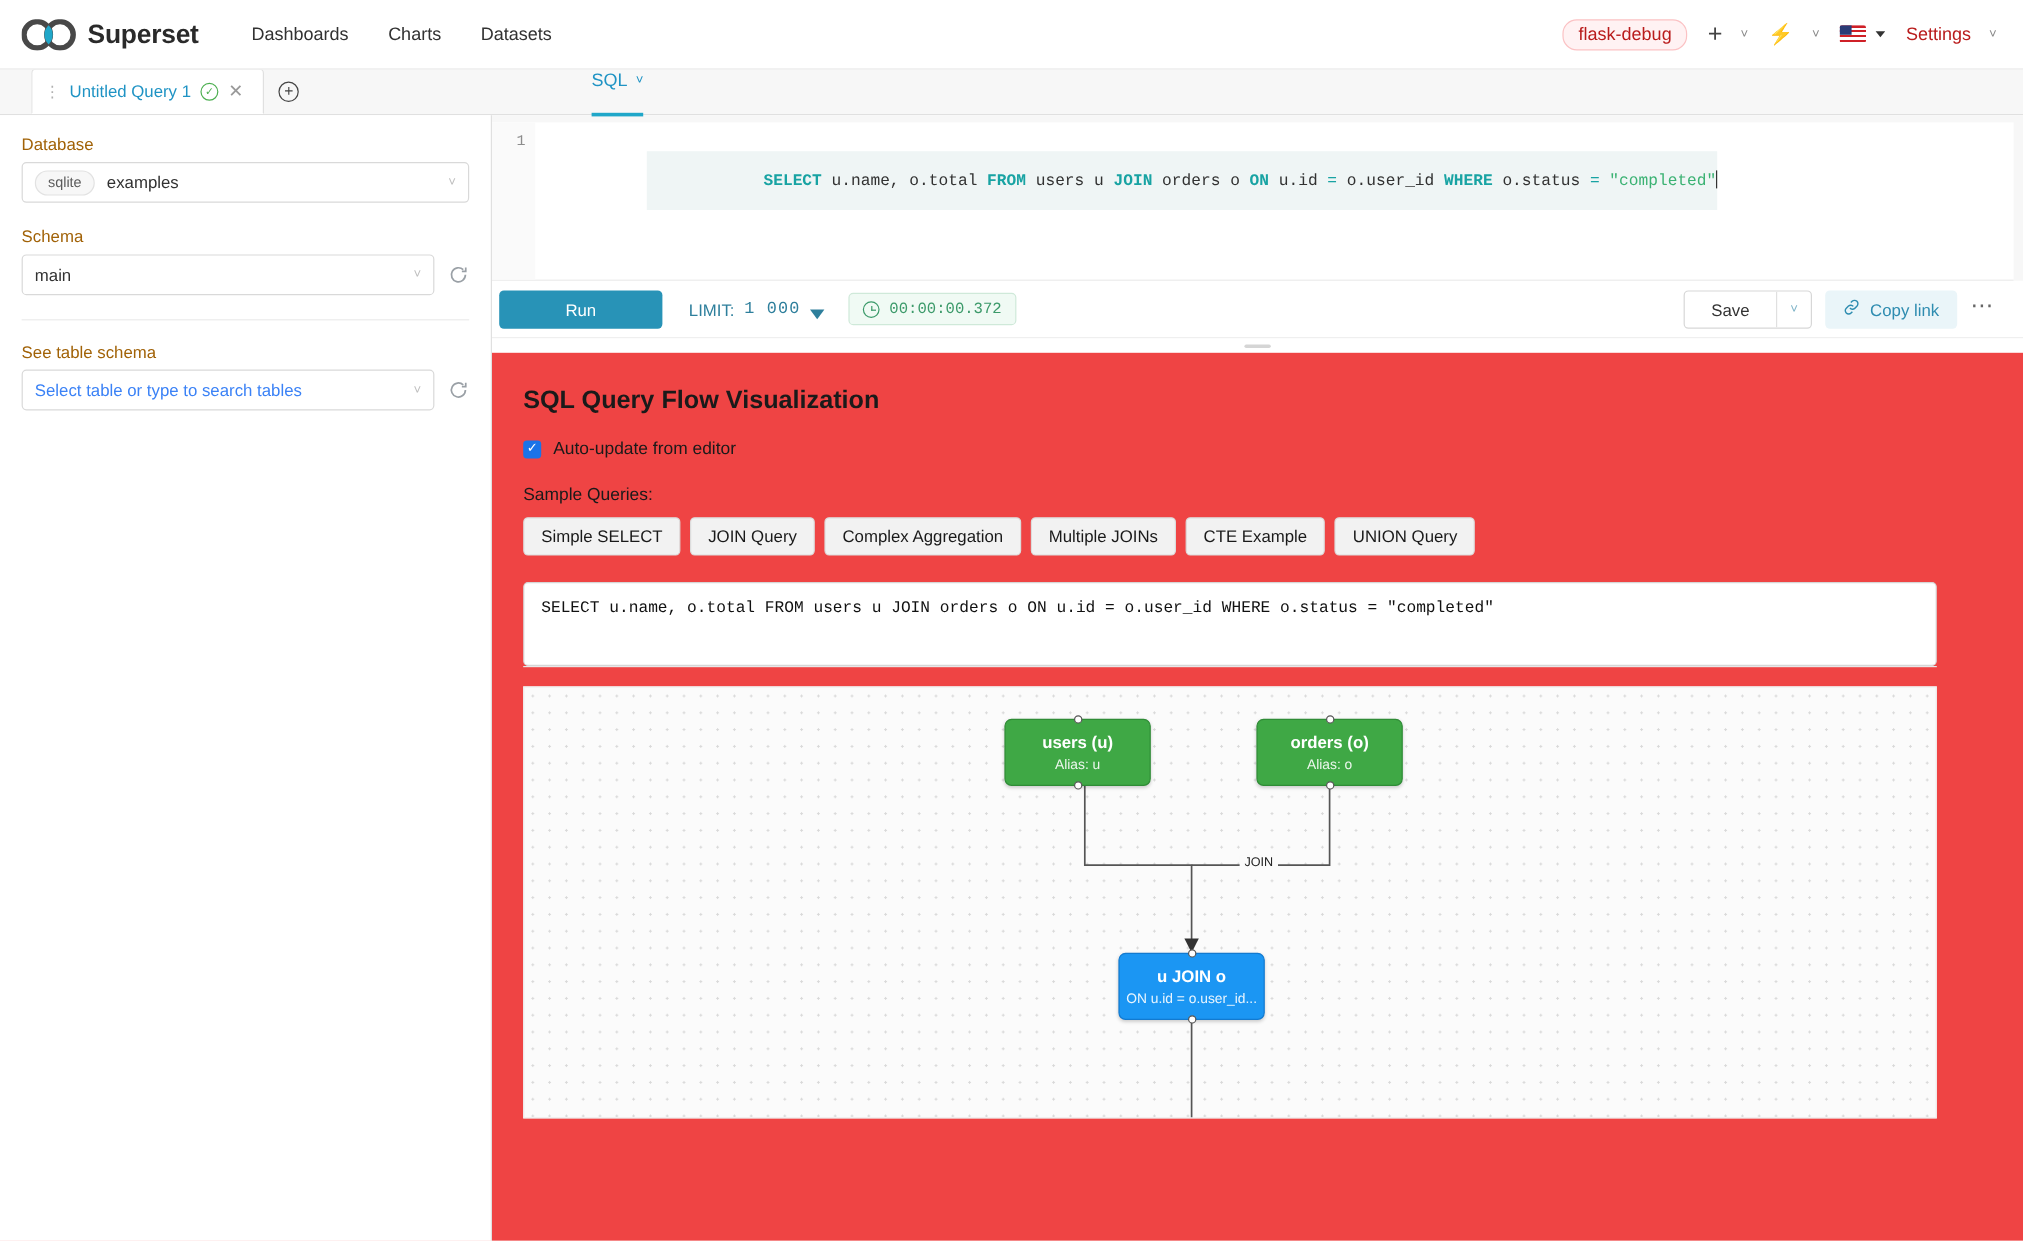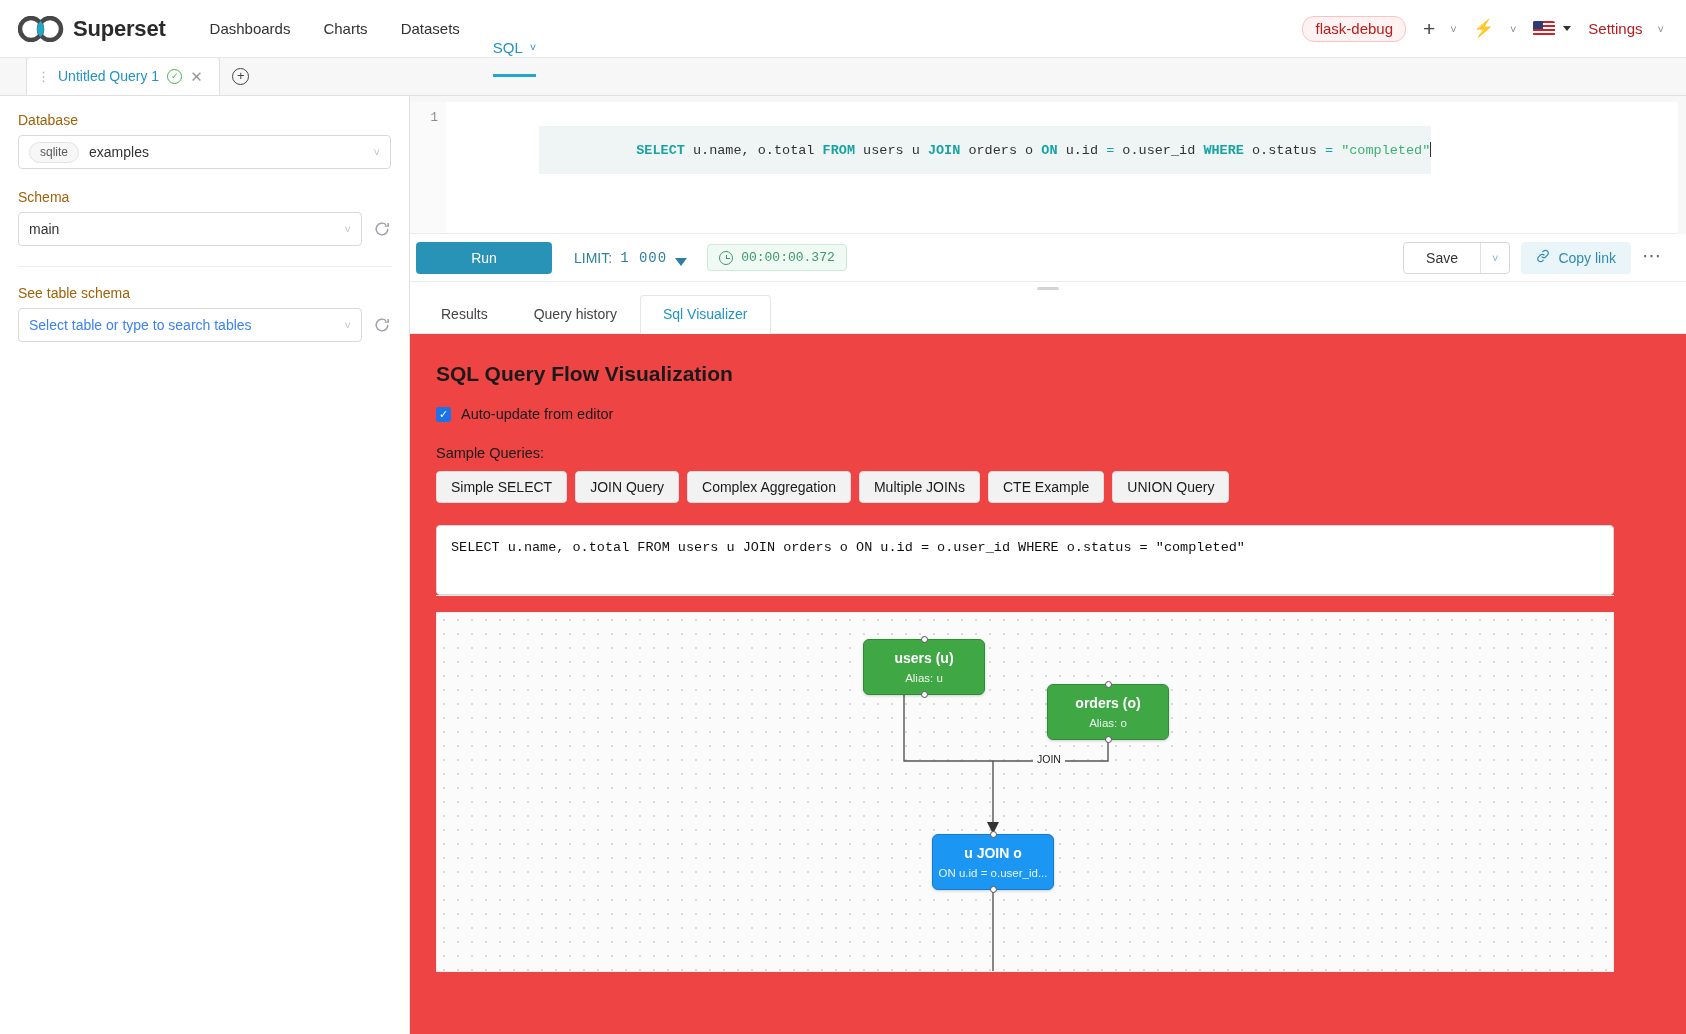--- a/index.html
+++ b/index.html
@@ -20,21 +20,21 @@
     display: flex;
     align-items: center;
     padding: 0 22px 0 18px;
     background: #fff;
     position: relative;
   }
   .brand { display: flex; align-items: center; gap: 9px; margin-right: 44px; }
   .brand-logo { width: 46px; height: 26px; position: relative; }
   .brand-logo svg { display: block; }
   .brand-name { font-size: 22px; font-weight: bold; color: #2a2a2a; letter-spacing: -0.2px; }
-  .nav-links { display: flex; align-items: center; gap: 33px; height: 100%; }
+  .nav-links { display: flex; align-items: flex-start; gap: 33px; height: 100%; }
   .nav-link {
     font-size: 15px; color: #323232; height: 100%;
     display: flex; align-items: center; cursor: pointer;
     position: relative;
   }
   .nav-link.active { color: #1f93c4; border-bottom: 3px solid #20a7c9; margin-top: 40px; }
   .caret { display: inline-block; margin-left: 7px; font-size: 11px; color: #8a8a8a; }
   .nav-link.active .caret { color: #1f93c4; }
   .nav-right { margin-left: auto; display: flex; align-items: center; gap: 17px; }
   .badge-debug {
@@ -378,25 +378,20 @@
           <span>Copy link</span>
         </button>
         <span class="dots-btn">⋯</span>
       </div>
     </div>
 
     <div class="drag-handle-row">
       <span class="drag-handle"></span>
     </div>
 
-    <div class="result-tabs">
-      <div class="rtab"><span>Results</span></div>
-      <div class="rtab"><span>Query history</span></div>
-      <div class="rtab active"><span>Sql Visualizer</span></div>
-    </div>
 
     <div class="viz">
       <h2 class="viz-title">SQL Query Flow Visualization</h2>
 
       <div class="chk-row">
         <span class="chk">✓</span>
         <span class="chk-label">Auto-update from editor</span>
       </div>
 
       <div class="sq-label">Sample Queries:</div>
@@ -415,28 +410,28 @@
       <div class="viz-sep"></div>
 
       <div class="canvas">
         <svg width="1178" height="360" style="position:absolute;left:0;top:0">
           <path d="M467 82 L467 148 L556 148 L556 215" fill="none" stroke="#555" stroke-width="1.4"></path>
           <path d="M671 82 L671 148 L556 148" fill="none" stroke="#555" stroke-width="1.4"></path>
           <polygon points="556,221 550,209 562,209" fill="#333"></polygon>
           <path d="M556 277 L556 360" fill="none" stroke="#555" stroke-width="1.4"></path>
         </svg>
 
-        <div class="node table" style="left:426px; top:26px; width:122px; height:56px;">
+        <div class="node table" style="left:400px; top:26px; width:122px; height:56px;">
           <span class="port top"></span>
           <span class="n-title">users (u)</span>
           <span class="n-sub">Alias: u</span>
           <span class="port bot"></span>
         </div>
 
-        <div class="node table" style="left:610px; top:26px; width:122px; height:56px;margin-top:45px;">
+        <div class="node table" style="left:610px; top:26px; width:122px; height:56px;">
           <span class="port top"></span>
           <span class="n-title">orders (o)</span>
           <span class="n-sub">Alias: o</span>
           <span class="port bot"></span>
         </div>
 
         <div class="edge-label" style="left:596px; top:140px;">JOIN</div>
 
         <div class="node join" style="left:495px; top:221px; width:122px; height:56px;">
           <span class="port top"></span>

